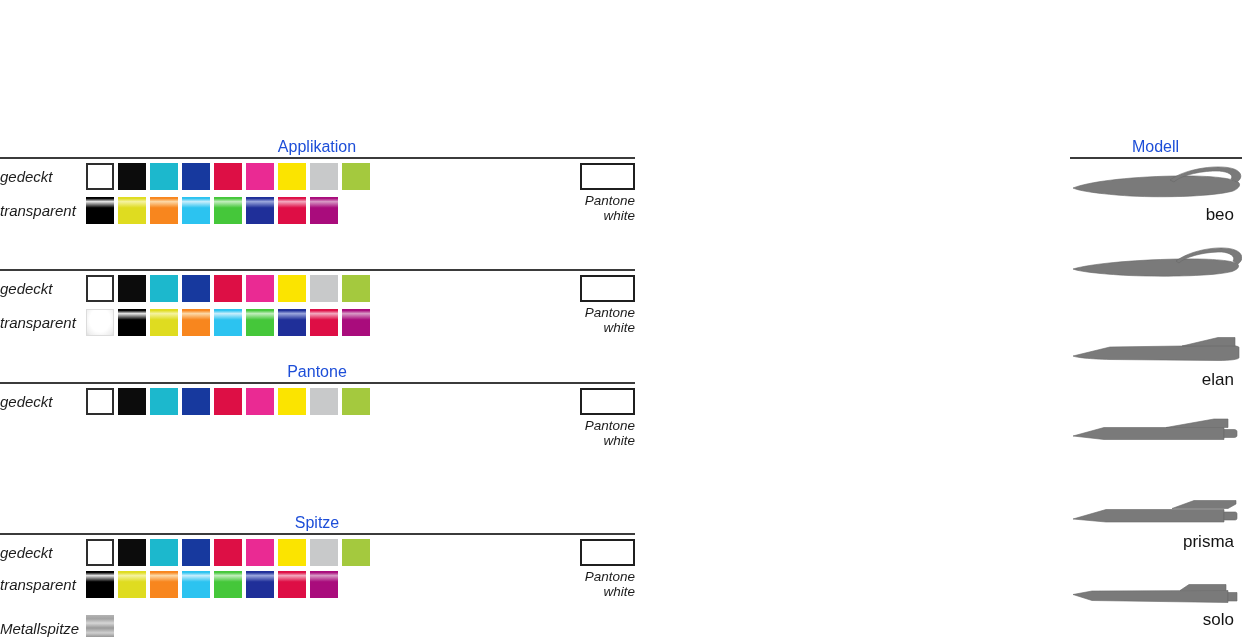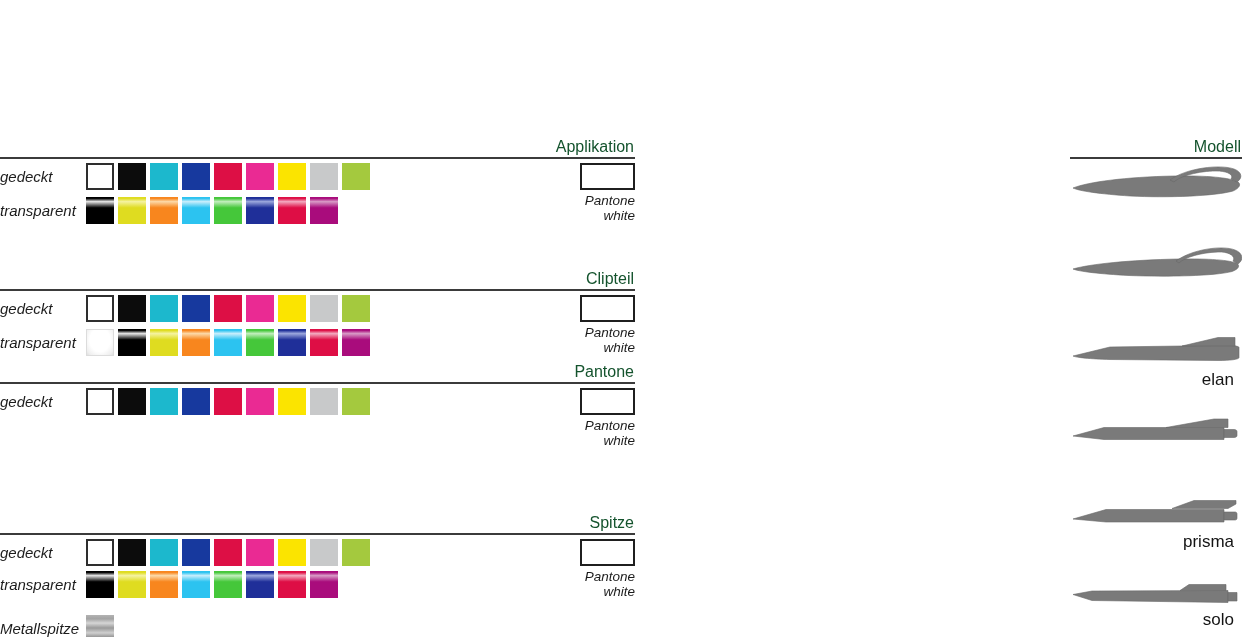--- a/index.html
+++ b/index.html
@@ -1,19 +1,19 @@
 <!DOCTYPE html>
 <html><head>
 <meta charset="utf-8">
 <style>
   html,body{margin:0;padding:0;background:#ffffff;}
   #page{position:relative;width:1250px;height:637px;overflow:hidden;background:#ffffff;
         font-family:"Liberation Sans", sans-serif;color:#1c1c1c;}
   .section{position:absolute;left:0;width:635px;}
-  .sec-title{text-align:right;font-size:16px;line-height:20px;height:20px;color:#14532d;padding-right:1px;}
+  .sec-title{text-align:center;font-size:16px;line-height:20px;height:20px;color:#1d4ed8;padding-right:1px;}
   .sec-line{height:2px;background:#3b3b3b;}
   .sec-body{position:relative;height:140px;}
   .color-row{position:absolute;left:0;display:flex;align-items:center;}
   .row-label{width:86px;font-style:italic;font-size:15px;color:#1c1c1c;flex:0 0 86px;}
   .swatches{display:flex;gap:4px;}
   .swatch{width:28px;height:27px;box-sizing:border-box;}
   .swatch.white{border:2px solid #2e2e2e;background:#ffffff;}
   .swatch.clear{border:1px solid #dcdcdc;
     background:radial-gradient(ellipse at 50% 40%, #ffffff 55%, #efefef 85%, #dedede 100%);}
   .swatch.metal{background:linear-gradient(180deg,#b3b3b3 0%,#a3a3a3 14%,#d6d6d6 30%,#9a9a9a 48%,#cfcfcf 66%,#8d8d8d 84%,#a8a8a8 100%);}
@@ -64,21 +64,20 @@
           <div class="pantone">
             <div class="pantone-box"></div>
             <div class="pantone-label">
               <div>Pantone</div>
               <div>white</div>
             </div>
           </div>
         </div>
       </div>
       <div class="section" style="top: 269px;">
-        <div class="sec-title">Clipteil</div>
         <div class="sec-line"></div>
         <div class="sec-body">
           <div class="color-row" style="top: 4px;">
             <div class="row-label">gedeckt</div>
             <div class="swatches">
               <div class="swatch white"></div>
               <div class="swatch" style="background: rgb(12, 12, 12);"></div>
               <div class="swatch" style="background: rgb(28, 184, 205);"></div>
               <div class="swatch" style="background: rgb(23, 57, 158);"></div>
               <div class="swatch" style="background: rgb(221, 15, 69);"></div>
@@ -187,20 +186,21 @@
     </div>
   <div id="modell">
     <div class="sec-title">Modell</div>
     <div class="sec-line"></div>
     <div id="model-list">
         <div class="model-item" style="top: 28px;">
           <svg class="pen-svg" viewBox="0 0 172 40">
             <path d="M3,23 C18,17 55,12 104,11 C137,10.5 160,12.5 168,17 C171,19 170,23 163,26 C146,31 98,33 60,31 C30,29 9,26 3,23 Z" fill="#7a7a7a" stroke="#686868" stroke-width="0.6"></path>
             <path d="M100,15 C116,3 150,-1 164,4 C172,7 173,13 167,17 L161,14 C164,10 158,6 146,6 C129,6 110,11 104,17 Z" fill="#7a7a7a" stroke="#686868" stroke-width="0.6"></path>
           </svg>
+          <div class="model-label">beo</div>
         </div>
         <div class="model-item" style="top: 110px;">
           <svg class="pen-svg" viewBox="0 0 172 40">
             <path d="M3,22 C20,17 60,13 108,12 C139,11.5 160,13 167,16.5 C170,18.5 169,22 162,24.5 C145,29 97,30 59,28.5 C30,27 9,24.5 3,22 Z" fill="#7a7a7a" stroke="#686868" stroke-width="0.6"></path>
             <path d="M106,14 C122,2 153,-2 165,3 C173,6 174,13 168,17 L163,14 C166,10 160,4.5 148,5 C132,5.5 115,10 109,16 Z" fill="#7a7a7a" stroke="#686868" stroke-width="0.6"></path>
           </svg>
         </div>
         <div class="model-item" style="top: 193px;">
           <svg class="pen-svg" viewBox="0 0 172 40">
             <path d="M3,26 L40,17 L148,15.5 C162,15 169,16 169,17.5 L169,27.5 C169,29.5 160,30.5 148,30.5 L40,29.5 C20,29 6,27.5 3,26 Z" fill="#7a7a7a" stroke="#686868" stroke-width="0.6"></path>

